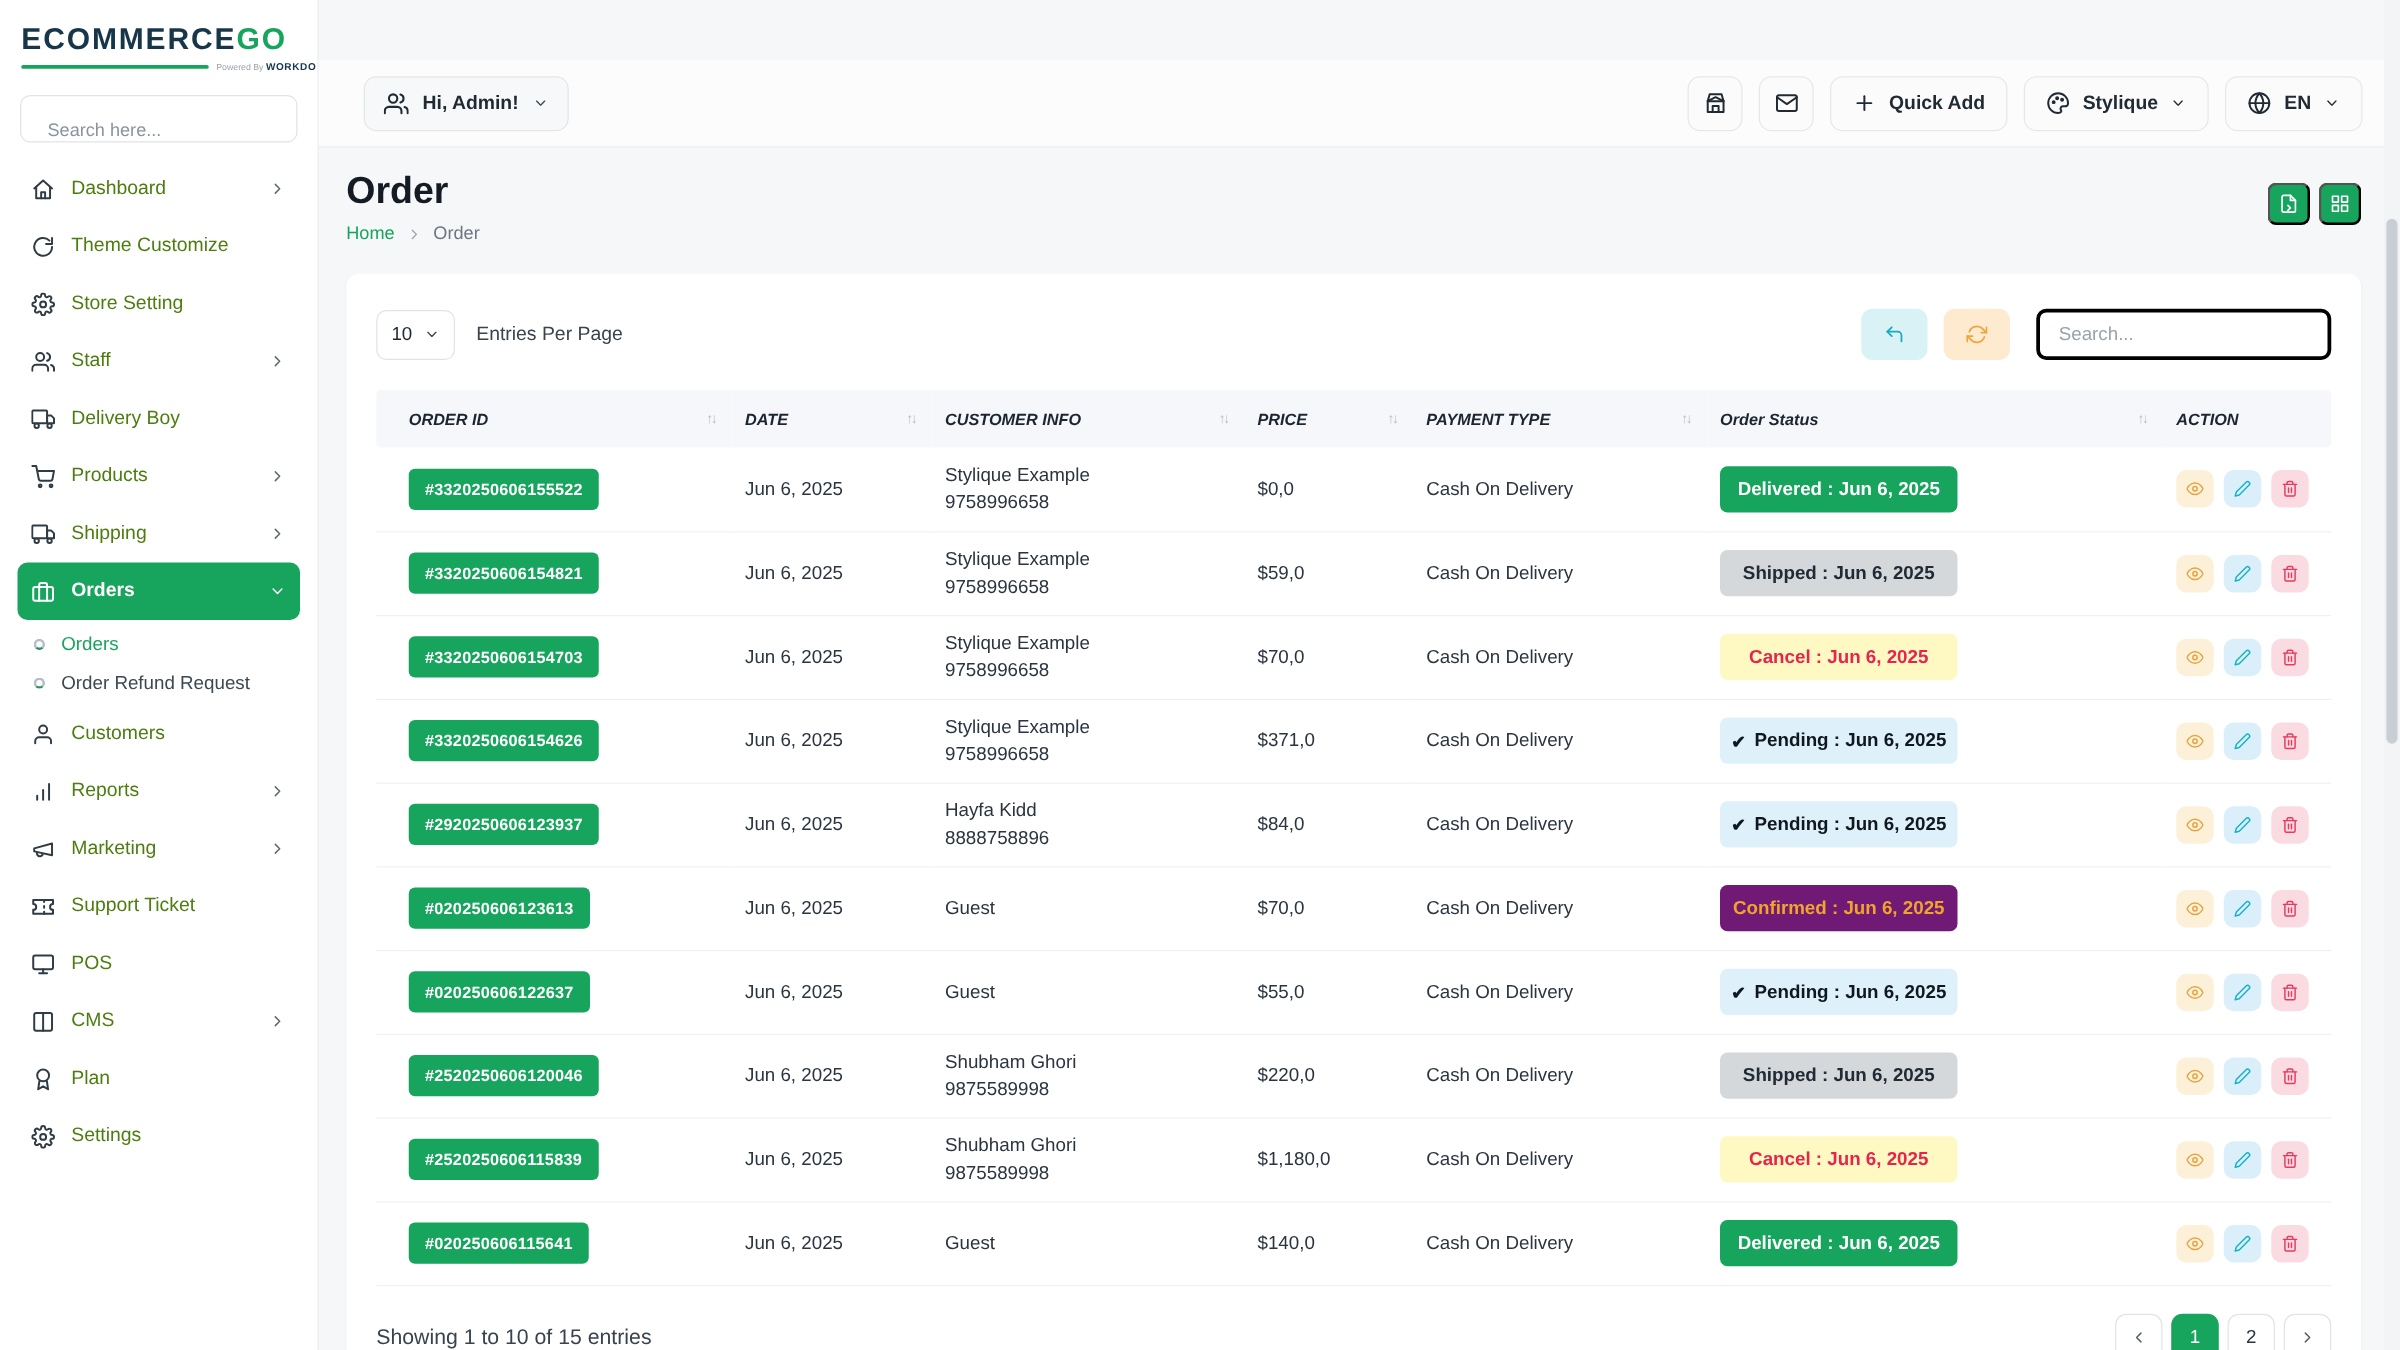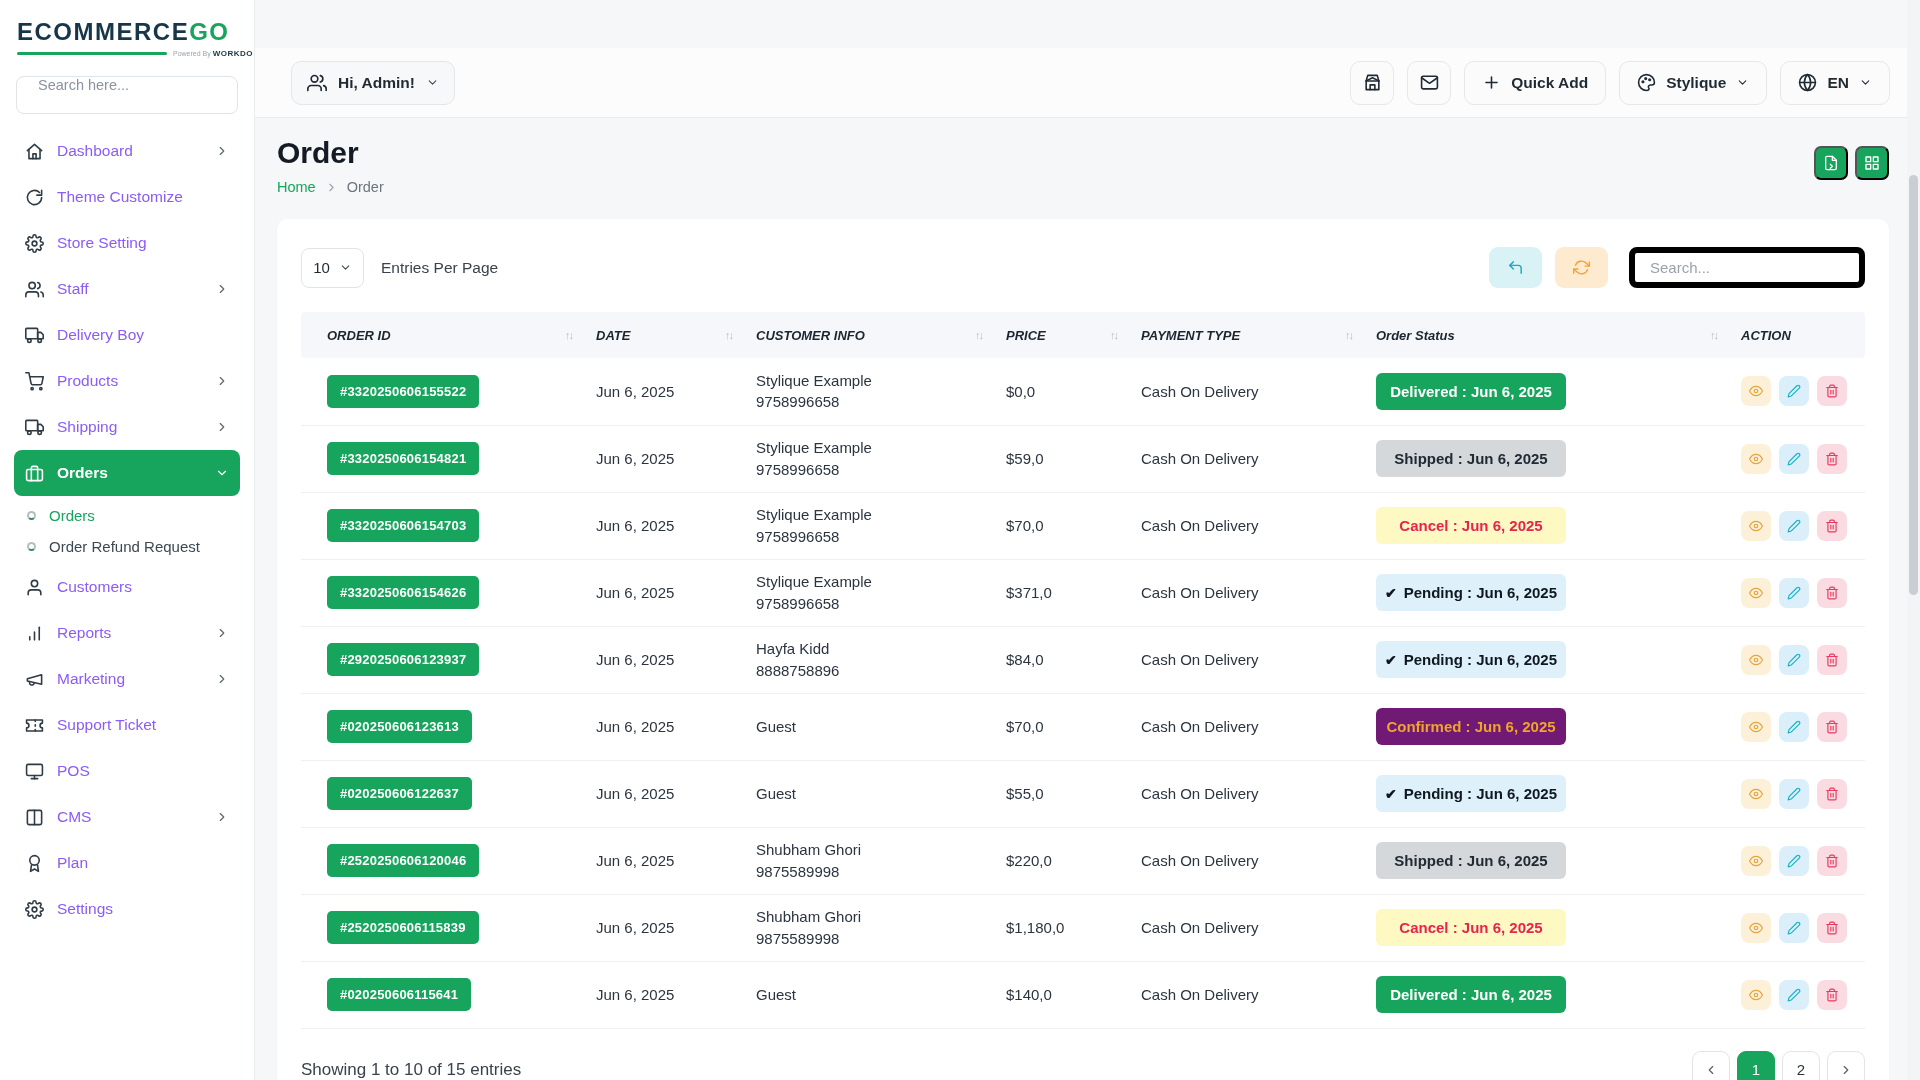--- a/index.html
+++ b/index.html
@@ -11,26 +11,26 @@
 
   
   .sidebar { width:255px; min-width:255px; background:#fff; border-right:1px solid #e9ecf0; padding-top:14px; display:flex; flex-direction:column; }
   .logo { padding:4px 17px 0; }
   .logo-text { font-weight:800; font-size:24px; letter-spacing:1.5px; color:#17364a; white-space:nowrap; }
   .logo-accent { color:var(--green); }
   .logo-sub { display:flex; align-items:center; gap:6px; margin-top:3px; }
   .logo-rule { height:3px; flex:0 0 150px; background:var(--green); border-radius:2px; }
   .powered { font-size:7px; color:#9aa3ad; white-space:nowrap; }
   .powered b { color:#17364a; font-size:8px; letter-spacing:.5px; }
-  .side-search { margin:18px 16px 10px; height:38px; border:1px solid #dfe4e8; border-radius:8px; background:#fff; display:flex; align-items:flex-start; gap:9px; padding:0 12px; color:#7d8792; }
+  .side-search { margin:18px 16px 10px; height:38px; border:1px solid #dfe4e8; border-radius:8px; background:#fff; display:flex; align-items:flex-end; gap:9px; padding:0 12px; color:#7d8792; }
   .side-search .ic { width:16px; height:16px; }
   .side-search input { border:0; outline:0; flex:1; font:14.5px "Liberation Sans", sans-serif; color:#2b3540; background:transparent; }
   .side-search input::placeholder { color:#8a949e; }
   .menu { padding:4px 14px 10px; flex:1; overflow:hidden; }
-  .mi { display:flex; align-items:center; gap:13px; height:46px; padding:0 11px; border-radius:8px; color:#8b5cf6; font-size:15.5px; cursor:pointer; }
+  .mi { display:flex; align-items:center; gap:13px; height:46px; padding:0 11px; border-radius:8px; color:#4d7c0f; font-size:15.5px; cursor:pointer; }
   .mi .ic { width:19px; height:19px; color:#2f3b45; }
   .mi .chev { margin-left:auto; width:14px; height:14px; color:#5b6770; }
   .mi.active { background:var(--green); color:#fff; font-weight:700; }
   .mi.active .ic, .mi.active .chev { color:#fff; }
   .sub { padding:4px 0 2px; }
   .smi { display:flex; align-items:center; gap:13px; height:31px; padding:0 11px 0 13px; font-size:15px; color:#3c4852; cursor:pointer; }
   .smi .ring { width:9px; height:9px; border-radius:50%; border:2.5px solid #b4bec6; border-bottom-color:#2e8f5b; }
   .smi.active { color:var(--green); }
 
   
@@ -61,21 +61,21 @@
 
   .controls { display:flex; align-items:center; margin-bottom:24px; }
   .entries-select { width:63px; height:40px; border:1px solid #dfe4e8; border-radius:8px; display:flex; align-items:center; justify-content:center; gap:9px; font-size:15px; color:#1f2a33; cursor:pointer; background:#fff; }
   .entries-select .chev { width:13px; height:13px; color:#3c4852; }
   .entries-label { margin-left:17px; font-size:15.5px; color:#39434d; }
   .ctl-right { margin-left:auto; display:flex; align-items:center; gap:13px; }
   .ctl-btn { width:53px; height:41px; border:0; border-radius:9px; display:flex; align-items:center; justify-content:center; cursor:pointer; }
   .ctl-btn .ic { width:17px; height:17px; }
   .ctl-undo { background:#d9f2f5; color:#1ca9be; }
   .ctl-refresh { background:#fdeacf; color:#f2a33c; margin-right:8px; }
-  .tbl-search { width:236px; height:41px; border:6px solid #000000; border-radius:8px; padding:0 15px; font:15px "Liberation Sans", sans-serif; color:#2b3540; outline:0; }
+  .tbl-search { width:236px; height:41px; border:3px solid #000000; border-radius:8px; padding:0 15px; font:15px "Liberation Sans", sans-serif; color:#2b3540; outline:0; }
   .tbl-search::placeholder { color:#99a2ac; }
 
   table { width:100%; border-collapse:collapse; }
   thead th { background:#f5f7fa; height:46px; padding:0 10px; font-size:13px; font-weight:800; color:#1c2630; text-align:center; white-space:nowrap; cursor:pointer;font-style:italic; }
   thead th.first { padding-left:26px; border-radius:4px 0 0 4px; }
   thead th.last { border-radius:0 4px 4px 0; cursor:default; }
   .th-in { display:flex; align-items:center; justify-content:space-between; }
   .sort { color:#b6bec6; font-size:11px; font-weight:400; letter-spacing:-2px; margin-left:8px; padding-right:4px; }
   tbody td { border-bottom:1px solid #eef1f3; padding:10px; height:67px; font-size:15px; color:#2b3540; vertical-align:middle; }
   tbody td.first { padding-left:26px; }

